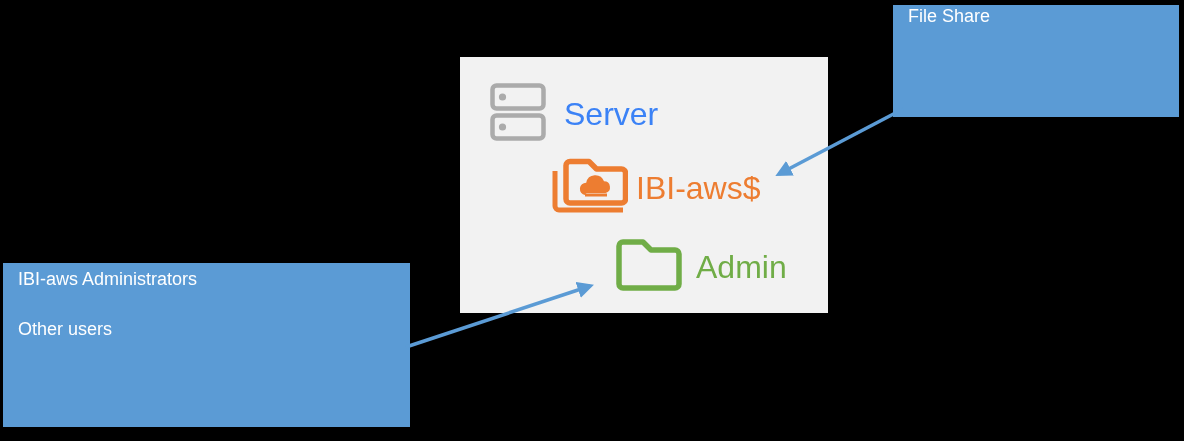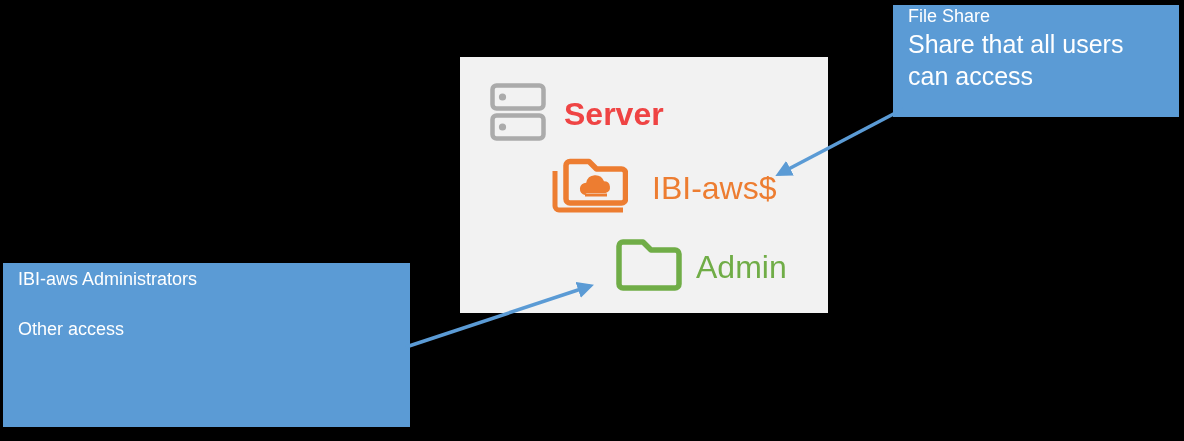--- a/index.html
+++ b/index.html
@@ -9,24 +9,24 @@
   }
   .slide{position:absolute;inset:0;background:#000000;}
 
   
   .panel{
     position:absolute;left:460px;top:57px;width:368px;height:256px;
     background:#F2F2F2;
   }
   .row{position:absolute;display:flex;align-items:center;}
   .row-server{left:490px;top:85px;height:58px;gap:18px;}
-  .row-share{left:548px;top:157px;height:62px;gap:24px;}
+  .row-share{left:548px;top:157px;height:62px;gap:8px;}
   .row-admin{left:616px;top:241px;height:52px;gap:14px;}
   .lbl{font-size:32px;line-height:1;white-space:nowrap;}
-  .lbl-server{color:#ef4444;font-weight:bold;}
+  .lbl-server{color:#3b82f6;}
   .lbl-share{color:#ED7D31;}
   .lbl-admin{color:#70AD47;}
 
   
   .callout{
     position:absolute;background:#5B9BD5;color:#FFFFFF;
     box-sizing:border-box;
   }
   .callout-top{
     left:893px;top:5px;width:286px;height:112px;
@@ -79,27 +79,26 @@
     <span>
       <svg width="66" height="52" viewBox="0 0 66 52">
         <path d="M7 3 h20 l8 8 h24 a4 4 0 0 1 4 4 v30 a4 4 0 0 1 -4 4 H7 a4 4 0 0 1 -4 -4 V7 a4 4 0 0 1 4 -4 z" fill="none" stroke="#70AD47" stroke-width="5.5" stroke-linejoin="round"></path>
       </svg>
     </span>
     <span class="lbl lbl-admin">Admin</span>
   </div>
 
   <div class="callout callout-top">
     <div class="co-small">File Share</div>
-    <div class="co-big co-wrap">Share that all users can access</div>
   </div>
 
   <div class="callout callout-bottom">
     <div class="co-small">IBI-aws Administrators</div>
     <div class="co-gap"></div>
-    <div class="co-small">Other access</div>
+    <div class="co-small">Other users</div>
   </div>
 
   <svg class="overlay" width="1184" height="441" viewBox="0 0 1184 441">
     <defs>
       <marker id="ah" viewBox="0 0 10 10" refX="7.5" refY="5" markerWidth="4.6" markerHeight="4.6" orient="auto-start-reverse">
         <path d="M0 0 L10 5 L0 10 z" fill="#5B9BD5"></path>
       </marker>
     </defs>
     <line x1="903" y1="109" x2="779" y2="174" stroke="#5B9BD5" stroke-width="3.6" marker-end="url(#ah)"></line>
     <line x1="406" y1="347" x2="590" y2="286" stroke="#5B9BD5" stroke-width="3.6" marker-end="url(#ah)"></line>

